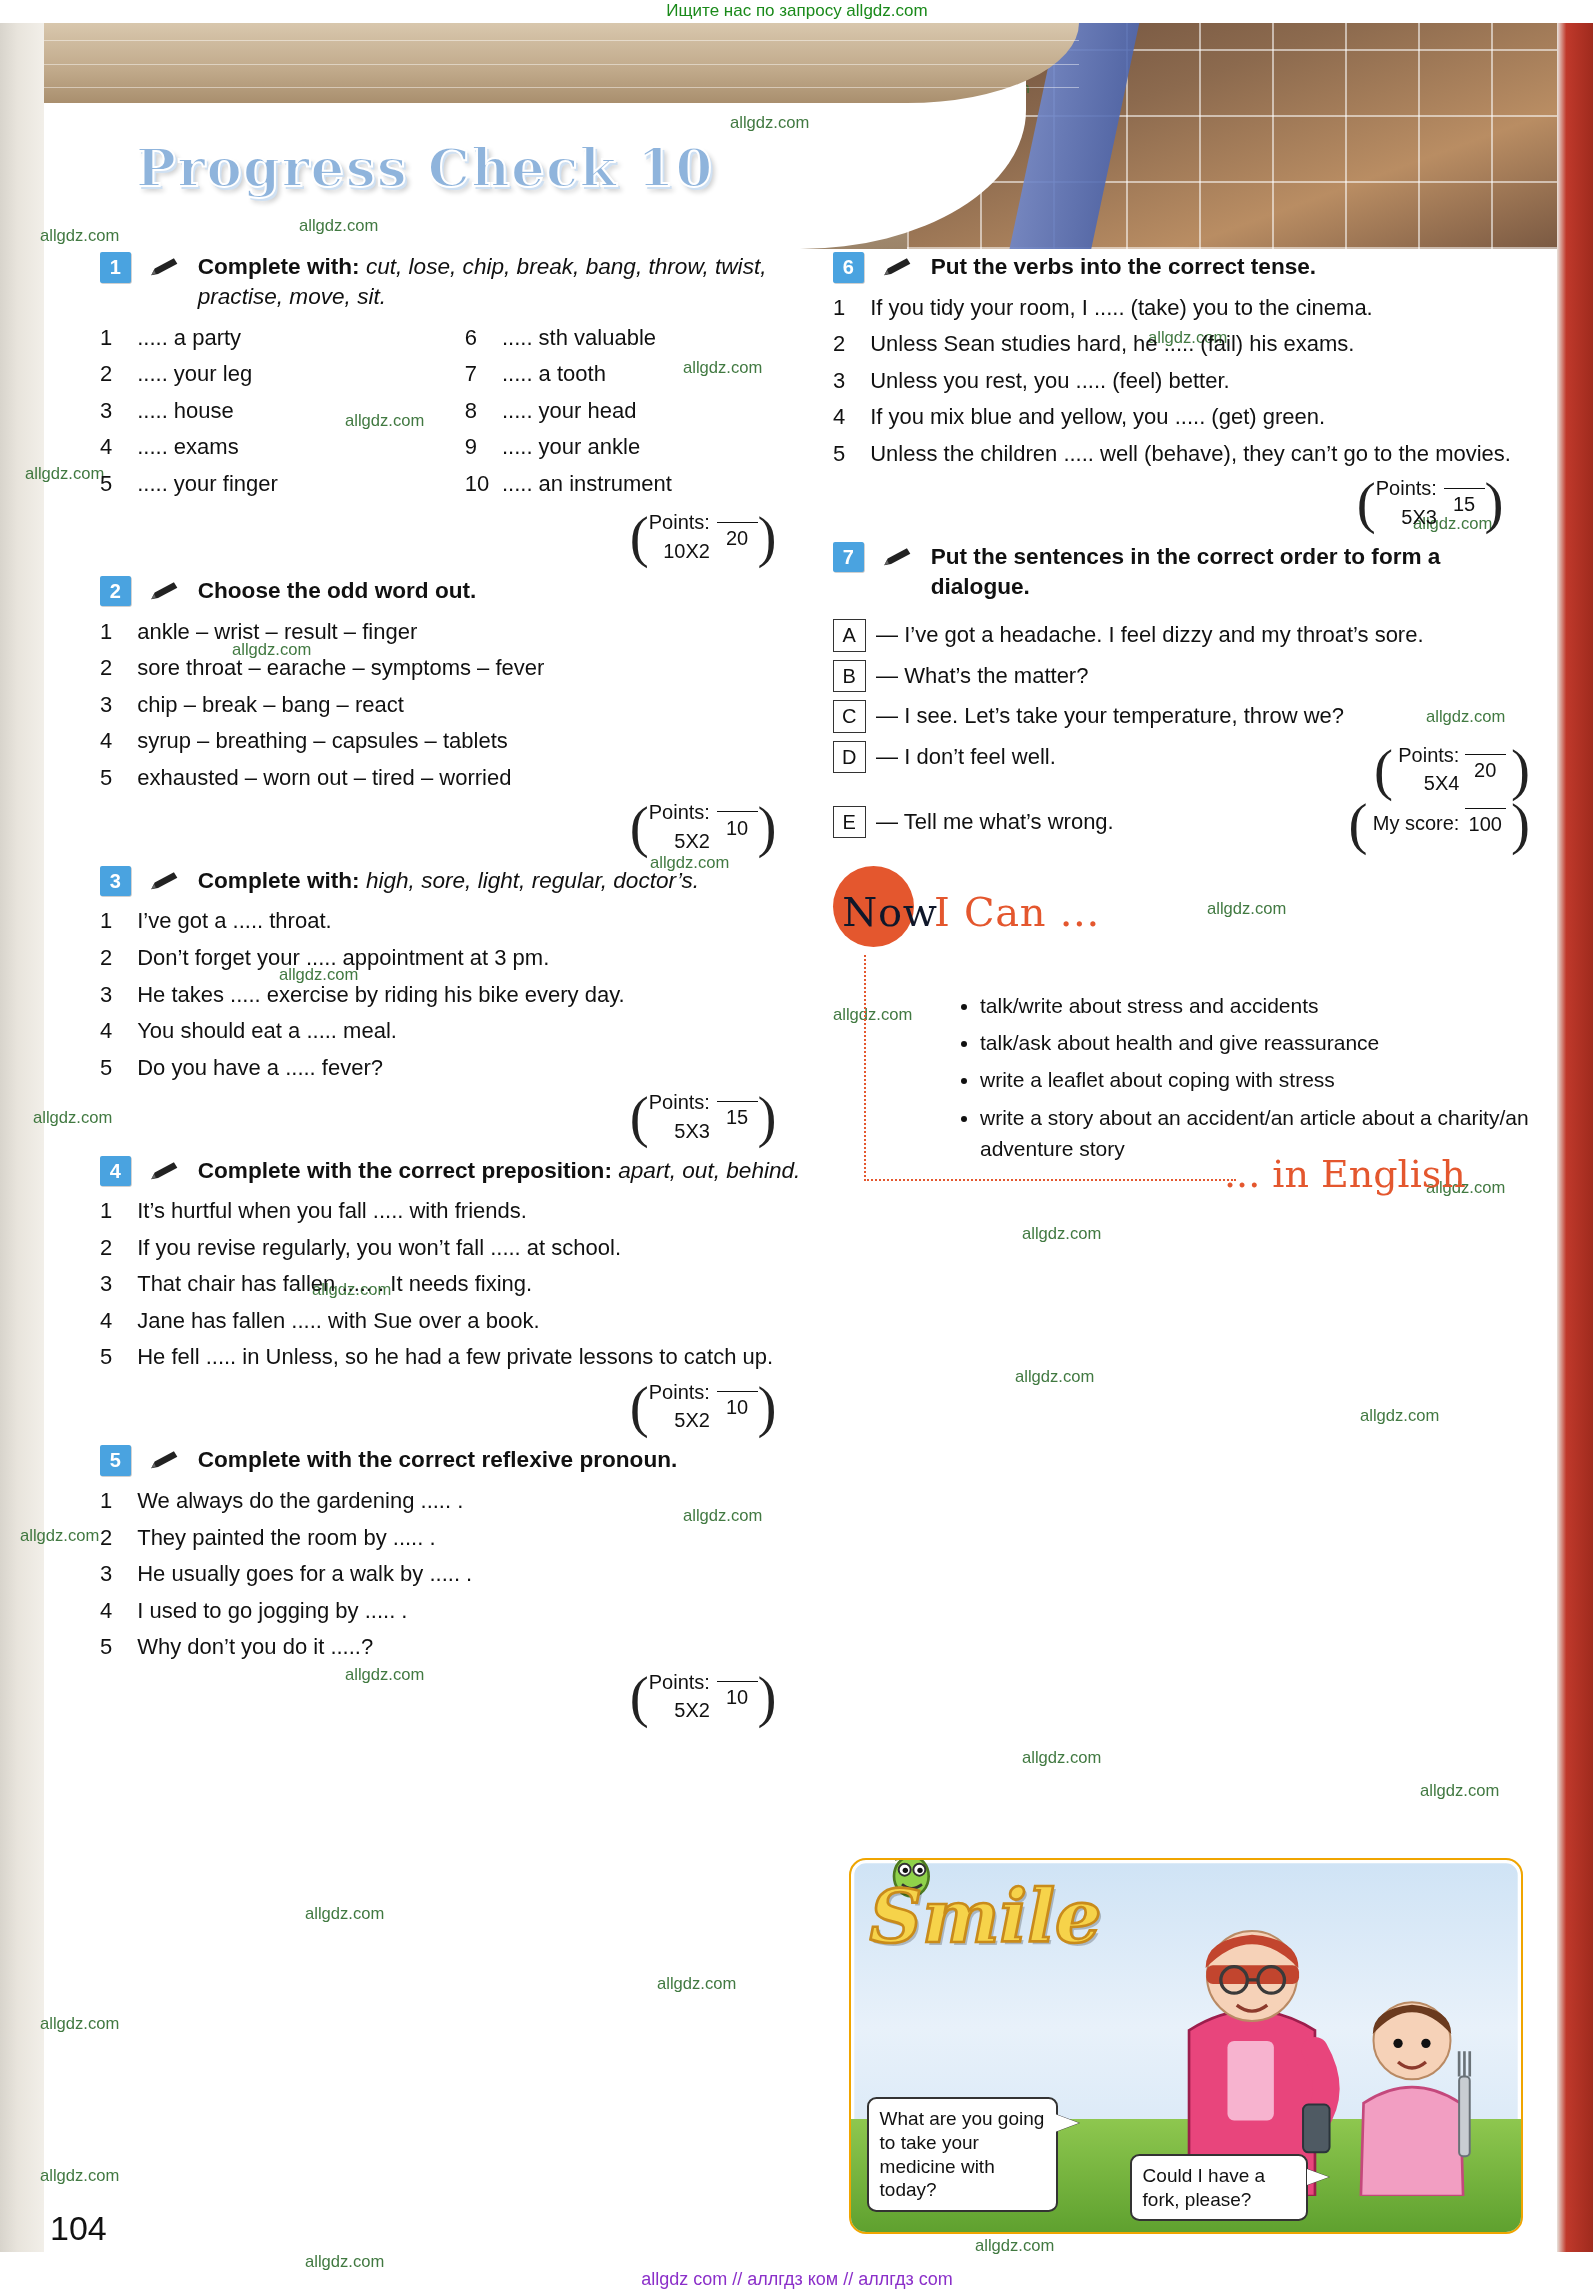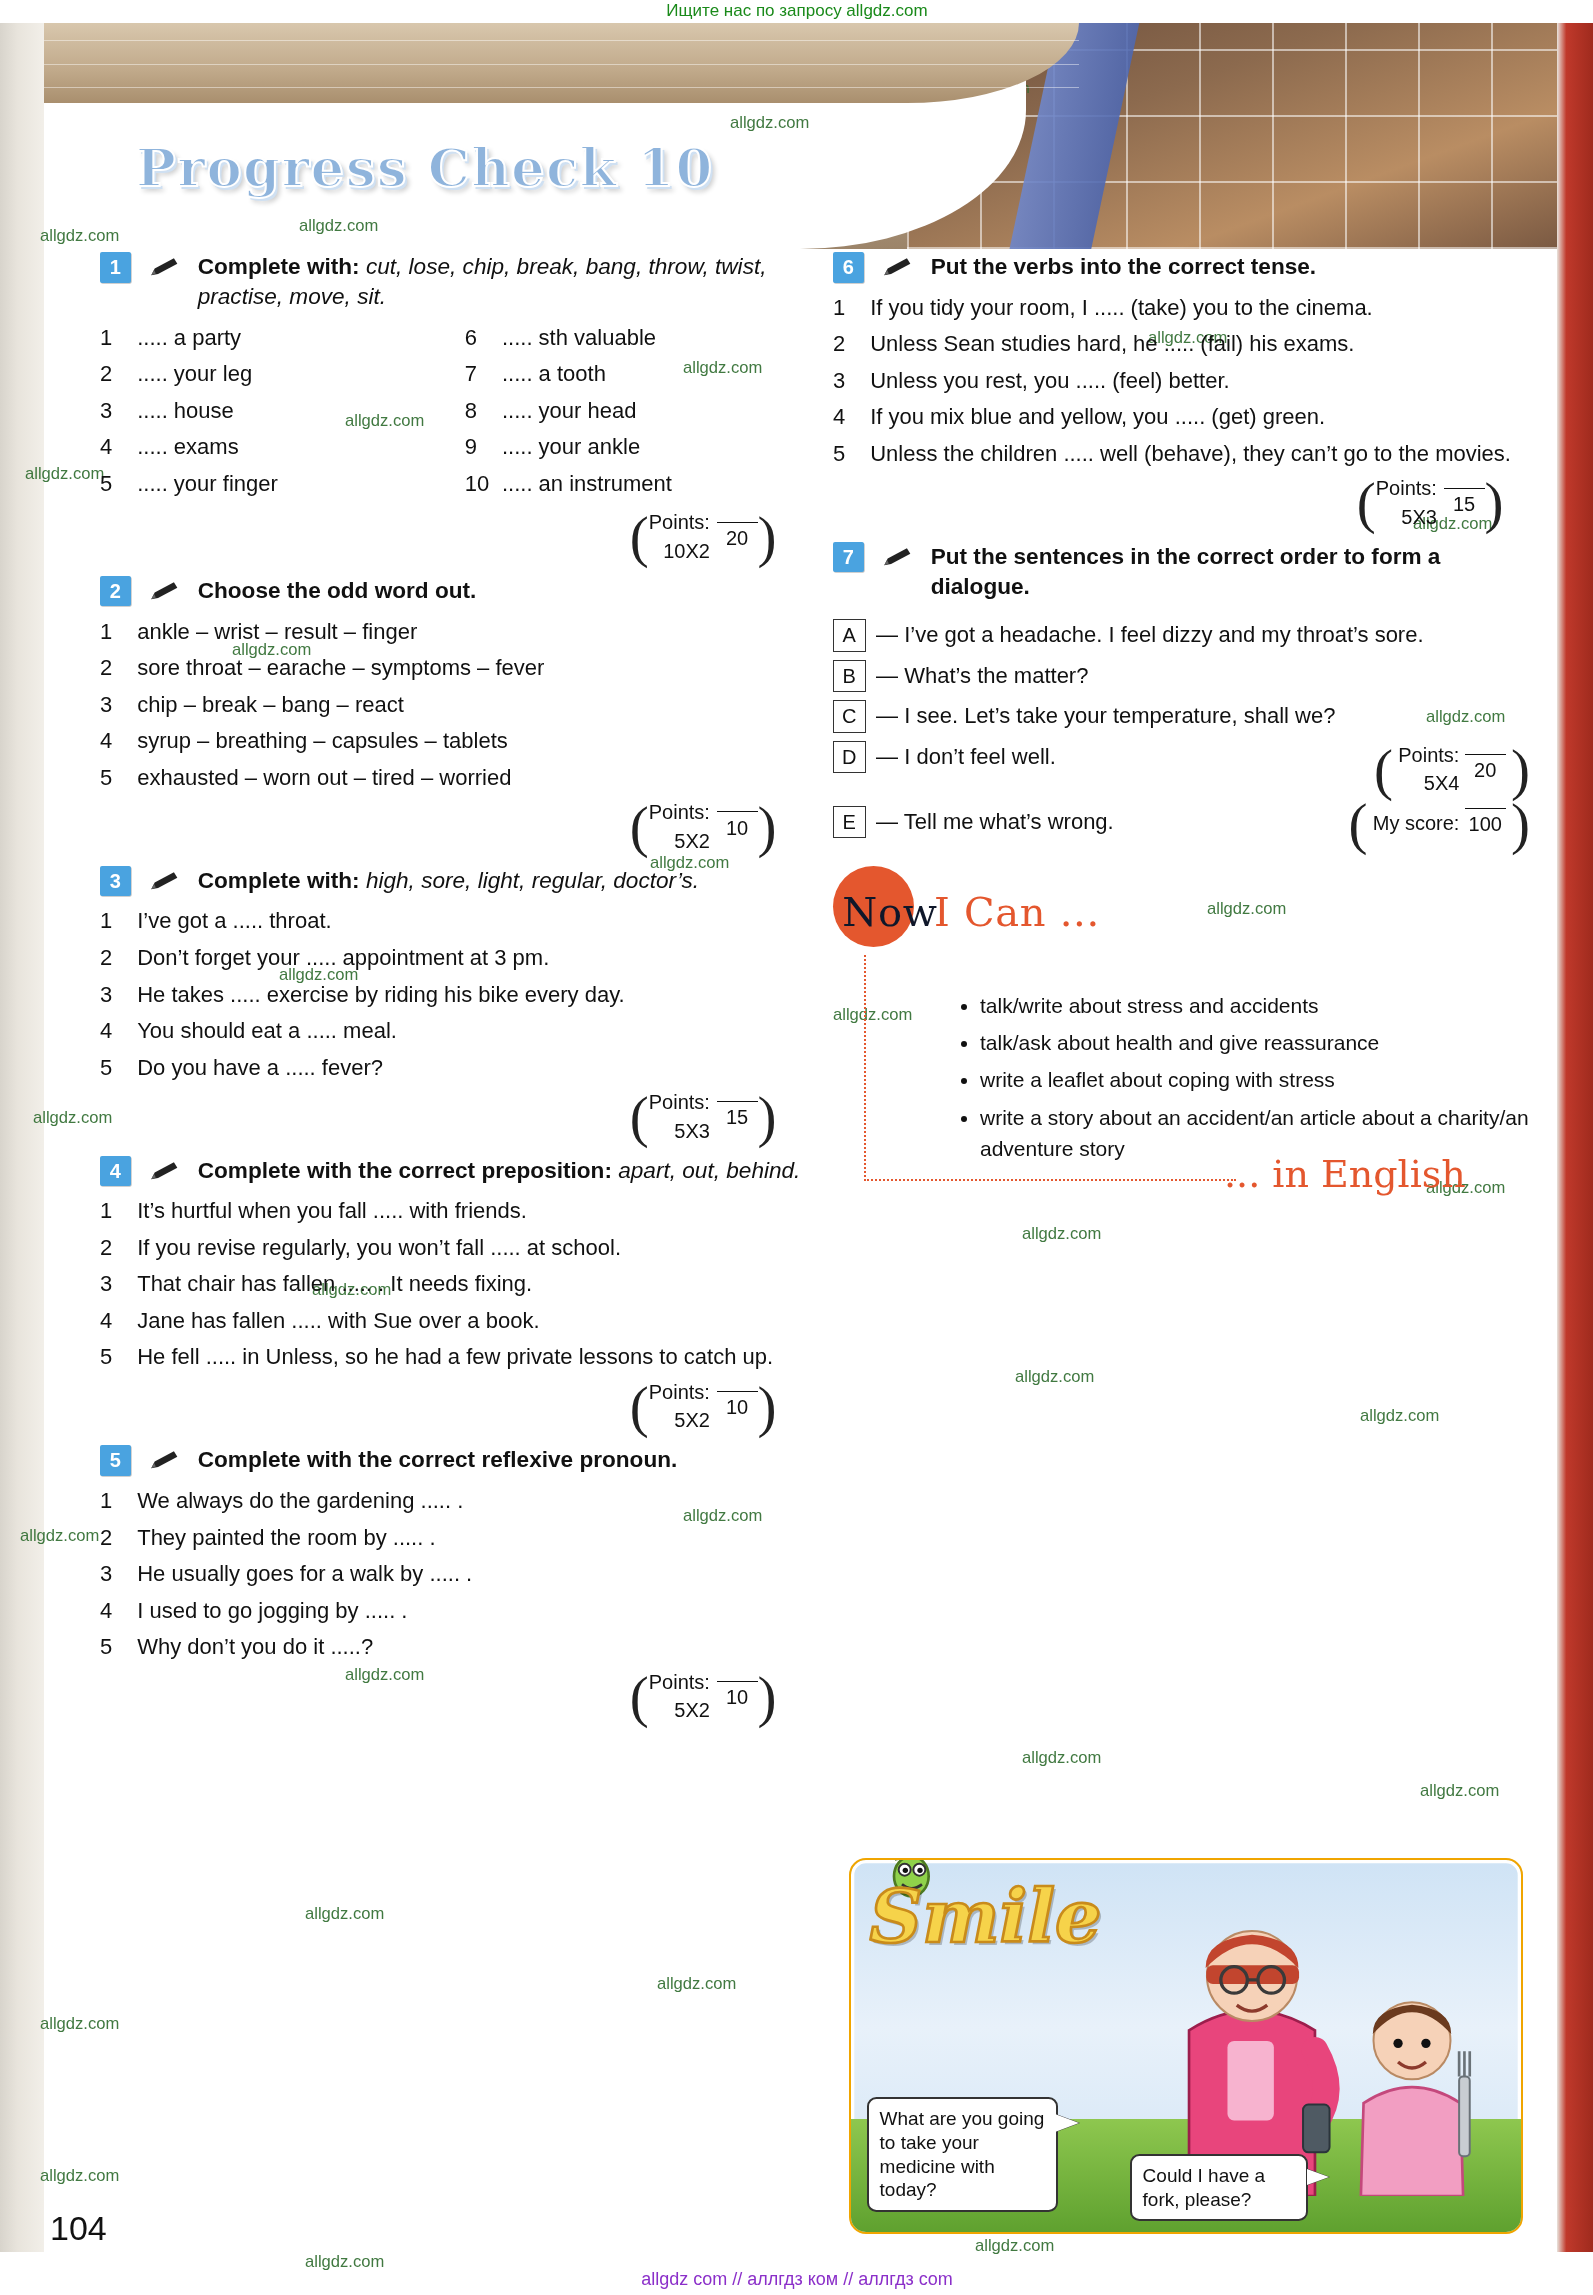--- a/index.html
+++ b/index.html
@@ -781,21 +781,21 @@
         <div class="lett-item">
           <span class="lett">A</span>
           <span class="lett-txt">— I’ve got a headache. I feel dizzy and my throat’s sore.</span>
         </div>
         <div class="lett-item">
           <span class="lett">B</span>
           <span class="lett-txt">— What’s the matter?</span>
         </div>
         <div class="lett-item">
           <span class="lett">C</span>
-          <span class="lett-txt">— I see. Let’s take your temperature, shall we?</span>
+          <span class="lett-txt">— I see. Let’s take your temperature, throw we?</span>
         </div>
         <div class="lett-item">
           <span class="lett">D</span>
           <span class="lett-txt">— I don’t feel well.</span>
           <span style="display:flex;align-items:center;gap:5.3px;font-size:20px;">
             <span class="paren">(</span>
             <span class="pt-label">
               <span class="l1">Points:</span>
               <span class="l2">5X4</span>
             </span>

